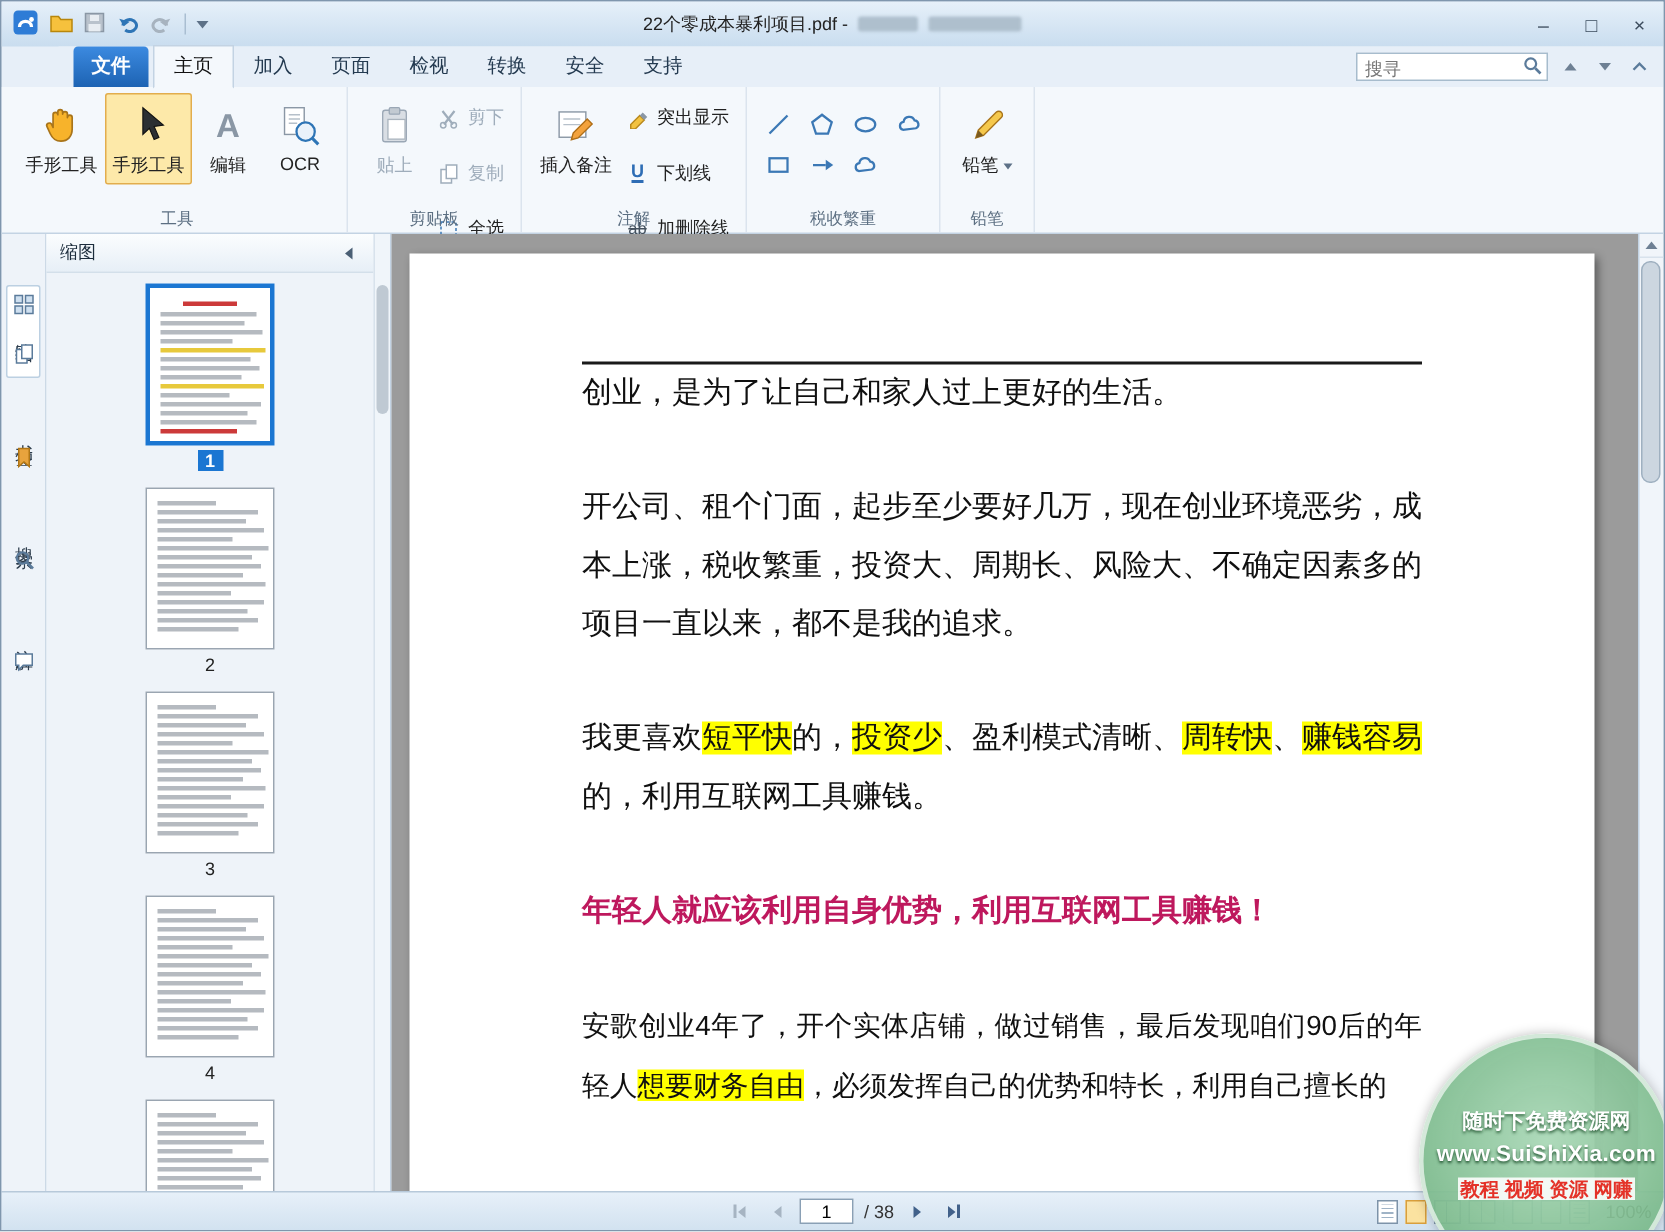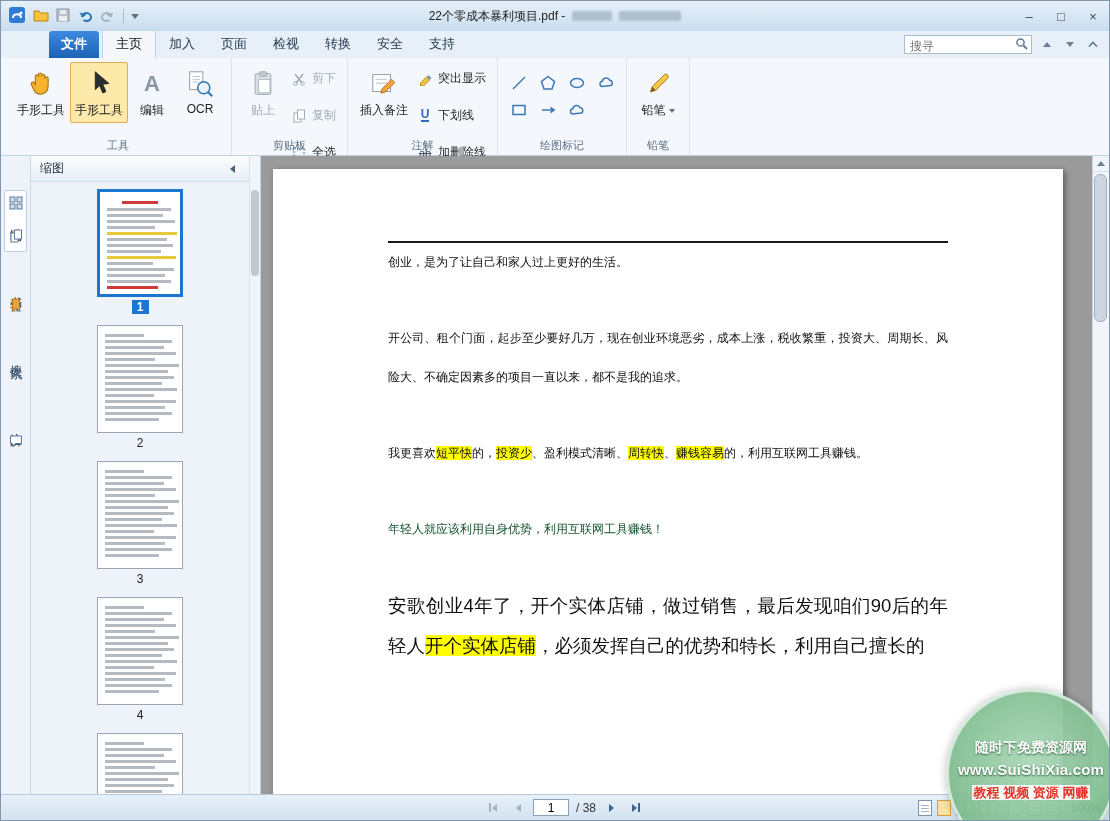--- a/index.html
+++ b/index.html
@@ -99,23 +99,23 @@
               position:relative; flex:0 0 auto; }
   .splitter-thumb { position:absolute; top:34px; left:1px; width:8px; height:86px;
                     background:#bfc9d3; border-radius:4px; }
 
   .docarea { flex:1 1 auto; background:#9b9b9b; position:relative; overflow:hidden; }
   .page { position:absolute; left:12px; top:13px; width:790px; height:1200px; background:#fff;
           box-shadow:2px 2px 6px rgba(0,0,0,.45); }
   .page-inner { padding:72px 115px 0; }
   .doc-hr { border-top:2px solid #1a1a1a; }
   .doc-title { font-size:21px; font-weight:bold; text-align:center; line-height:44px; color:#000; margin-top:2px; }
-  .doc-para { font-size:12px; line-height:39px; text-align:justify; color:#101010; margin-top:37px; }
+  .doc-para { font-size:20px; line-height:39px; text-align:justify; color:#101010; margin-top:37px; }
   .doc-para.first { margin-top:0; }
-  .doc-para.red { color:#14532d; font-weight:normal; }
+  .doc-para.red { color:#be185d; font-weight:bold; }
   .doc-para.small { font-size:18.5px; line-height:40px; }
   .hl { background:#ffff00;margin-top:16px; }
 
   .vscroll { width:17px; background:#f1f5fa; border-left:1px solid #c3d3e3; position:relative; flex:0 0 auto; }
   .vs-arrow { height:16px; width:100%; display:flex; align-items:center; justify-content:center;
               border-bottom:1px solid #d8e2ec; }
   .vs-thumb { position:absolute; top:18px; left:1px; width:13px; height:148px; background:#ccd6e0;
               border:1px solid #9fb0c0; border-radius:6px; }
 
   
@@ -382,21 +382,21 @@
               <line x1="3" y1="9" x2="11.5" y2="9" stroke="#3b78b5" stroke-width="1.5"></line>
               <polygon points="11.5,5.5 16.5,9 11.5,12.5" fill="#3b78b5"></polygon>
             </svg>
         </div>
         <div class="shapebtn">
           <svg width="18" height="18">
               <path d="M4.5 13 a2.7 2.7 0 0 1 .4-5.3 a3.8 3.8 0 0 1 7.3-.9 a2.7 2.7 0 0 1 .9 5.2 z" fill="none" stroke="#3b78b5" stroke-width="1.5"></path>
             </svg>
         </div>
       </div>
-      <div class="rgroup-label">绘图标记</div>
+      <div class="rgroup-label">税收繁重</div>
     </div>
 
     <div class="rgroup">
       <div class="bigbtn">
         <span class="ricon">
           <svg viewBox="0 0 32 32" width="30" height="30">
               <path d="M8 24.5 L9.8 19 L22.5 6.3 a2.6 2.6 0 0 1 3.7 0 a2.6 2.6 0 0 1 0 3.7 L13.5 22.7 z" fill="#f5c84c" stroke="#a8741a"></path>
               <path d="M8 24.5 L9.8 19 l3.7 3.7 z" fill="#7a5a20"></path>
             </svg>
         </span>
@@ -567,21 +567,21 @@
 
     <div class="docarea">
       <div class="page">
         <div class="page-inner">
           <div class="doc-hr"></div>
           <div>
               <p class="doc-para first"><span>创业，是为了让自己和家人过上更好的生活。</span></p>
               <p class="doc-para"><span>开公司、租个门面，起步至少要好几万，现在创业环境恶劣，成本上涨，税收繁重，投资大、周期长、风险大、不确定因素多的项目一直以来，都不是我的追求。</span></p>
               <p class="doc-para"><span>我更喜欢</span><span class="hl">短平快</span><span>的，</span><span class="hl">投资少</span><span>、盈利模式清晰、</span><span class="hl">周转快</span><span>、</span><span class="hl">赚钱容易</span><span>的，利用互联网工具赚钱。</span></p>
               <p class="doc-para red"><span>年轻人就应该利用自身优势，利用互联网工具赚钱！</span></p>
-              <p class="doc-para small"><span>安歌创业4年了，开个实体店铺，做过销售，最后发现咱们90后的年轻人</span><span class="hl">开个实体店铺</span><span>，必须发挥自己的优势和特长，利用自己擅长的</span></p>
+              <p class="doc-para small"><span>安歌创业4年了，开个实体店铺，做过销售，最后发现咱们90后的年轻人</span><span class="hl">想要财务自由</span><span>，必须发挥自己的优势和特长，利用自己擅长的</span></p>
             </div>
         </div>
       </div>
     </div>
 
     <div class="vscroll">
       <div class="vs-arrow">
           <span class="tri-up"></span>
         </div>
       <div class="vs-thumb"></div>

